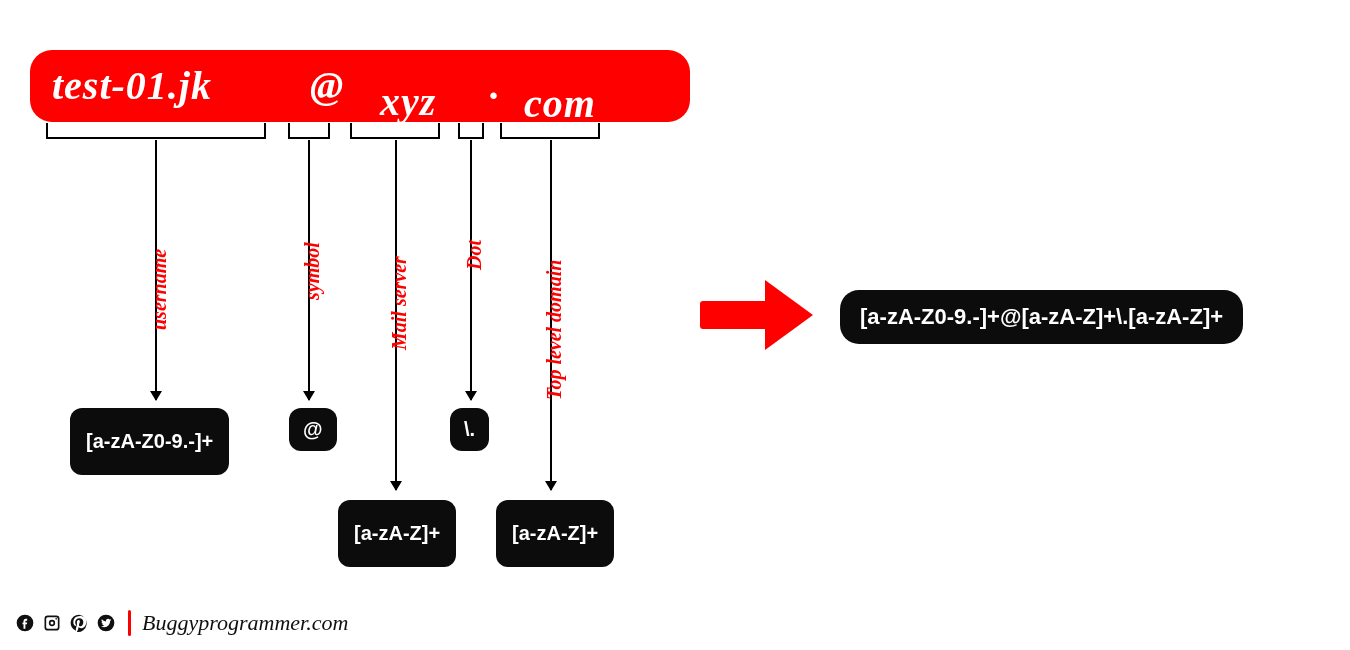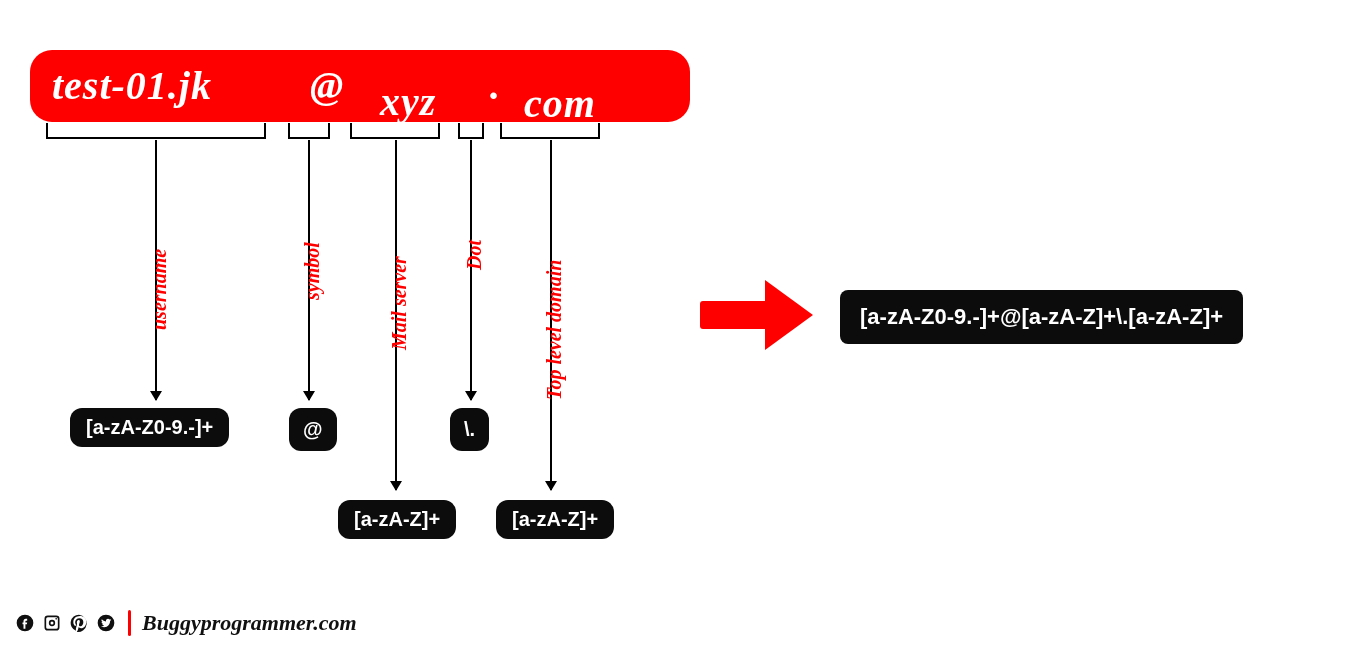--- a/index.html
+++ b/index.html
@@ -102,21 +102,21 @@
   .vl-srv  { left: 388px; top: 350px; }
   .vl-dot  { left: 463px; top: 270px; }
   .vl-tld  { left: 543px; top: 400px; }
 
   
   .rbox {
     position: absolute;
     background: #0c0c0c;
     color: #fff;
     border-radius: 12px;
-    padding: 8px 16px;
+    padding: 22px 16px;
     font-family: Arial, Helvetica, sans-serif;
     font-weight: 700;
     font-size: 20px;
     white-space: nowrap;
   }
   .rb-user { left: 70px;  top: 408px; }
   .rb-at   { left: 289px; top: 408px; padding:10px 14px; }
   .rb-srv  { left: 338px; top: 500px; }
   .rb-dot  { left: 450px; top: 408px; padding:10px 14px; }
   .rb-tld  { left: 496px; top: 500px; }
@@ -148,21 +148,21 @@
     border-left: 48px solid #ff0000;
   }
 
   
   .final-box {
     position: absolute;
     left: 840px;
     top: 290px;
     background: #0c0c0c;
     color: #fff;
-    border-radius: 8px;
+    border-radius: 19px;
     padding: 14px 20px;
     font-family: Arial, Helvetica, sans-serif;
     font-weight: 700;
     font-size: 22px;
     white-space: nowrap;
     text-align: center;
   }
 
   
   .footer {
@@ -184,21 +184,21 @@
   .footer .divider {
     width: 3px;
     height: 26px;
     background: #ff0000;
     border-radius: 2px;
     margin: 0 6px;
   }
   .footer .site {
     font-family: "Brush Script MT", "Segoe Script", cursive;
     font-style: italic;
-    font-weight: 700;
+    font-weight: 400;
     font-size: 22px;
     color: #101010;
   }
 </style>
 </head>
 <body>
 
 <div class="stage">
 
   <div class="email-pill">

